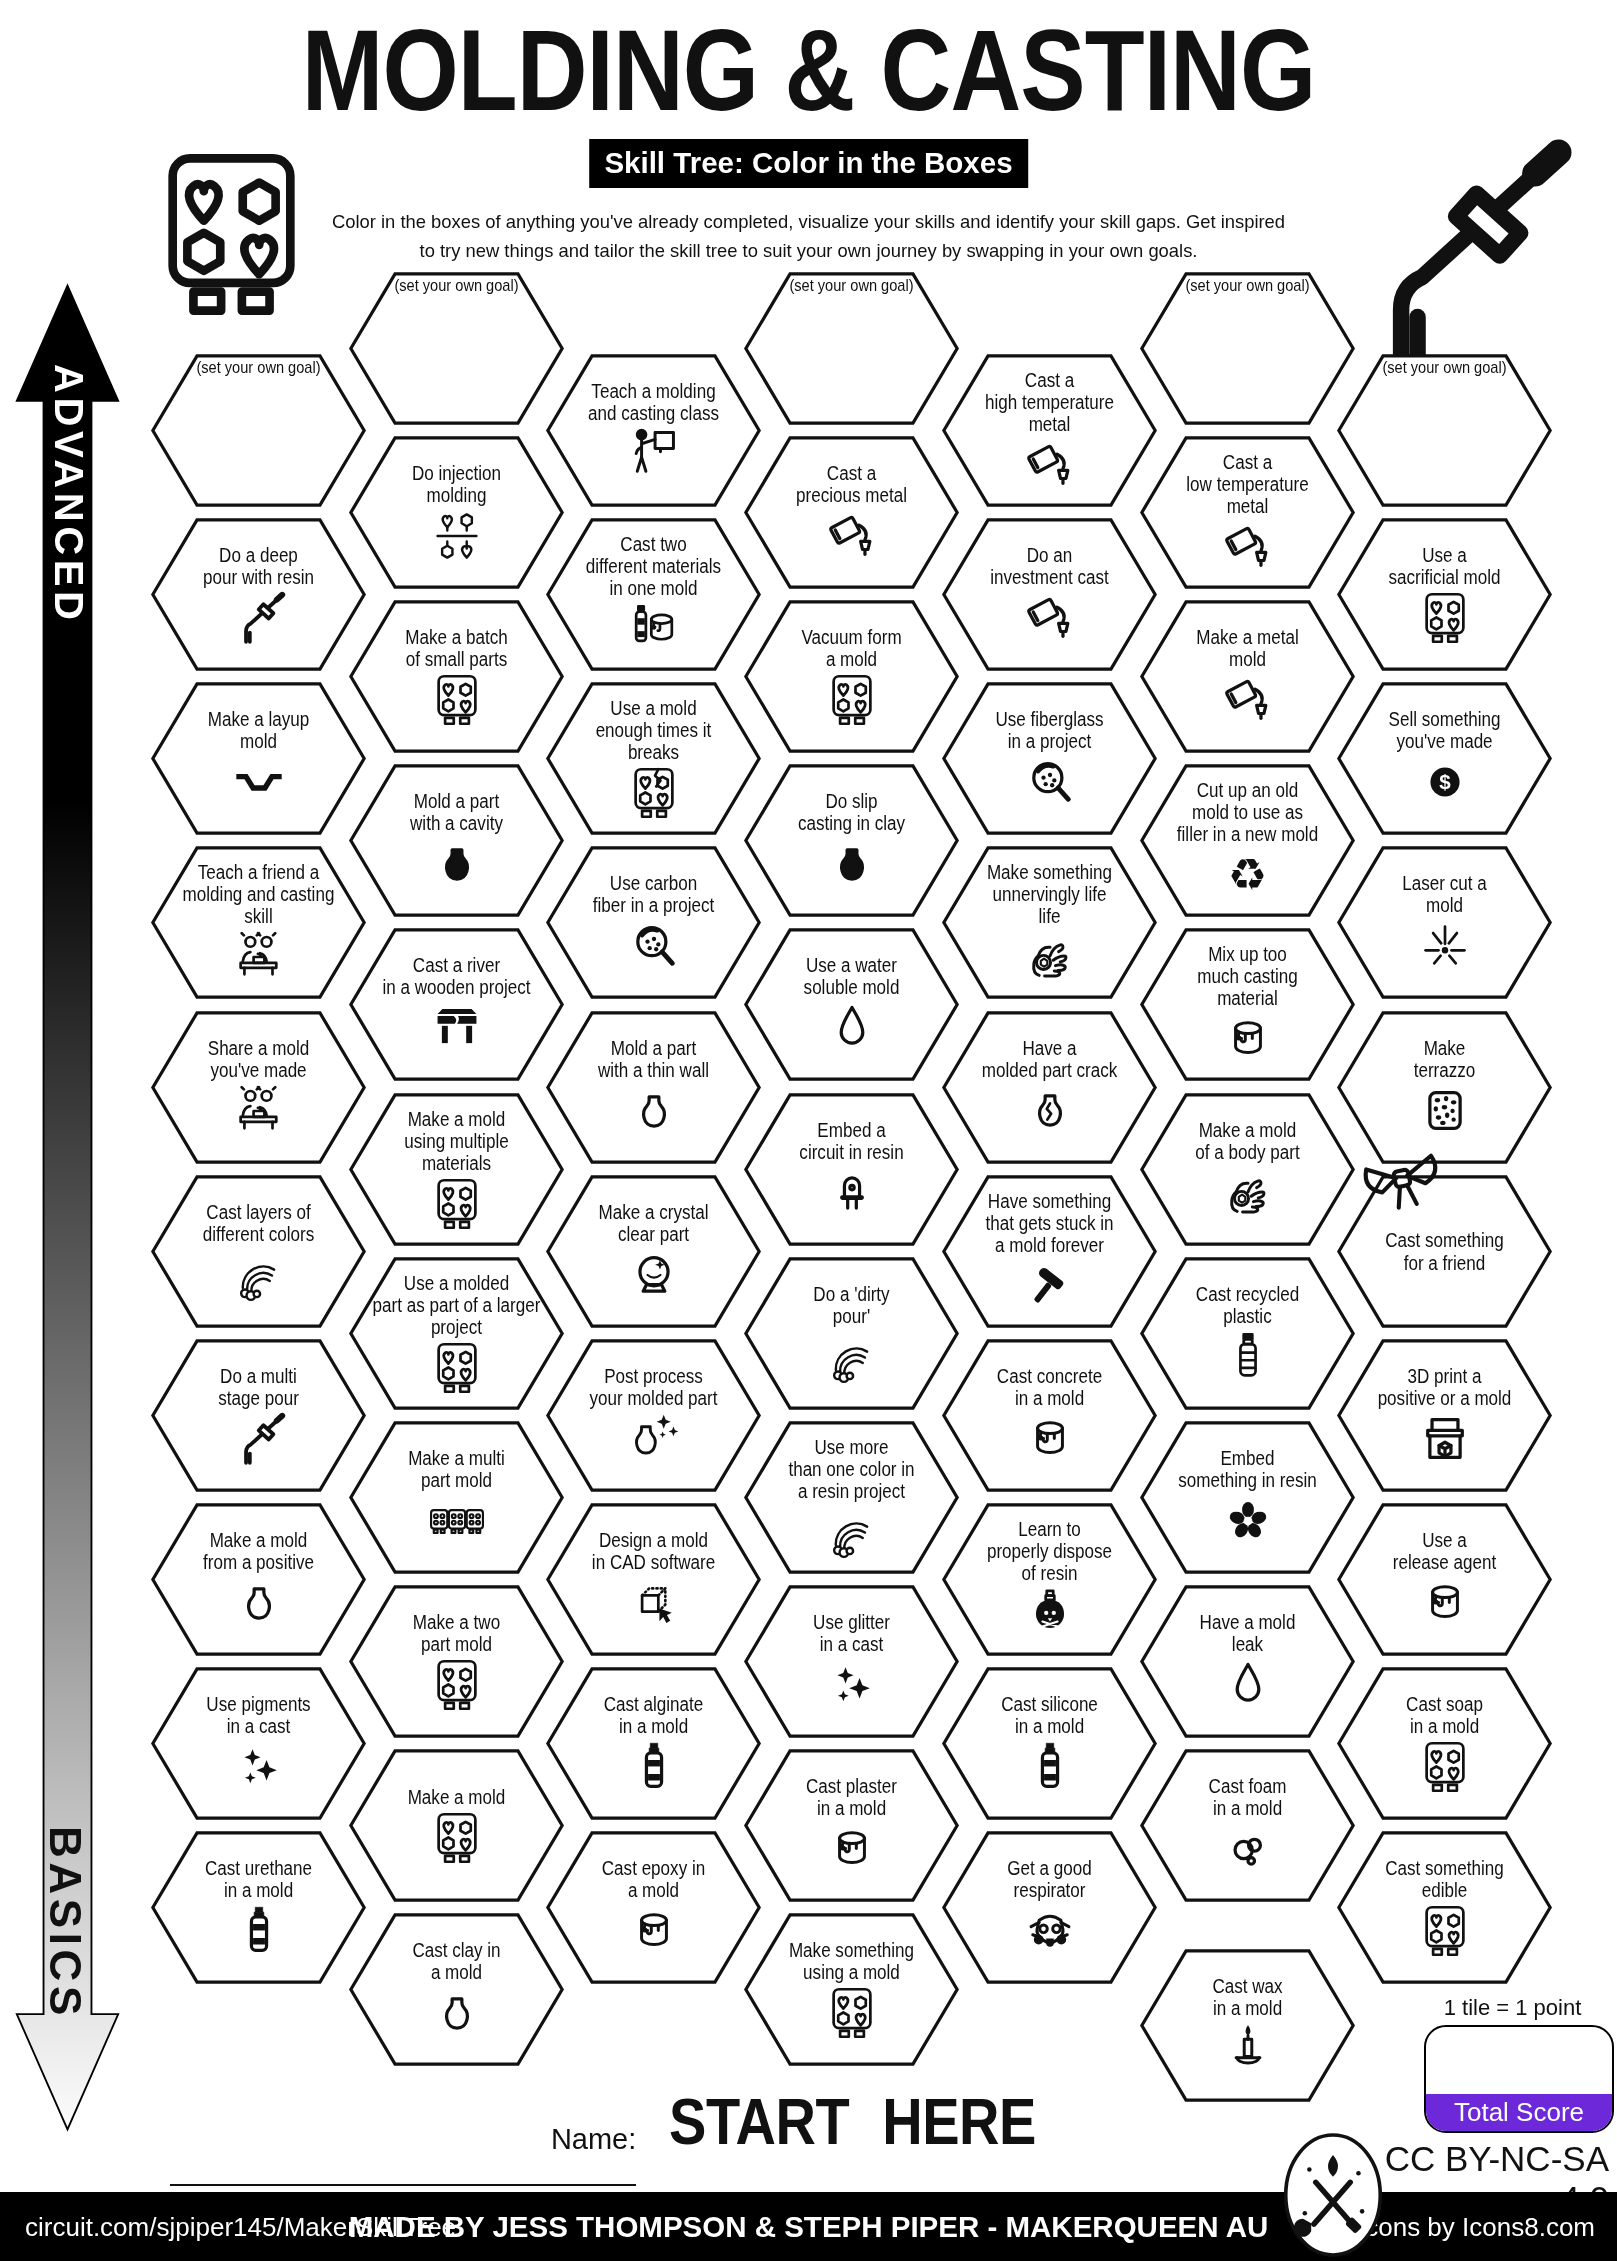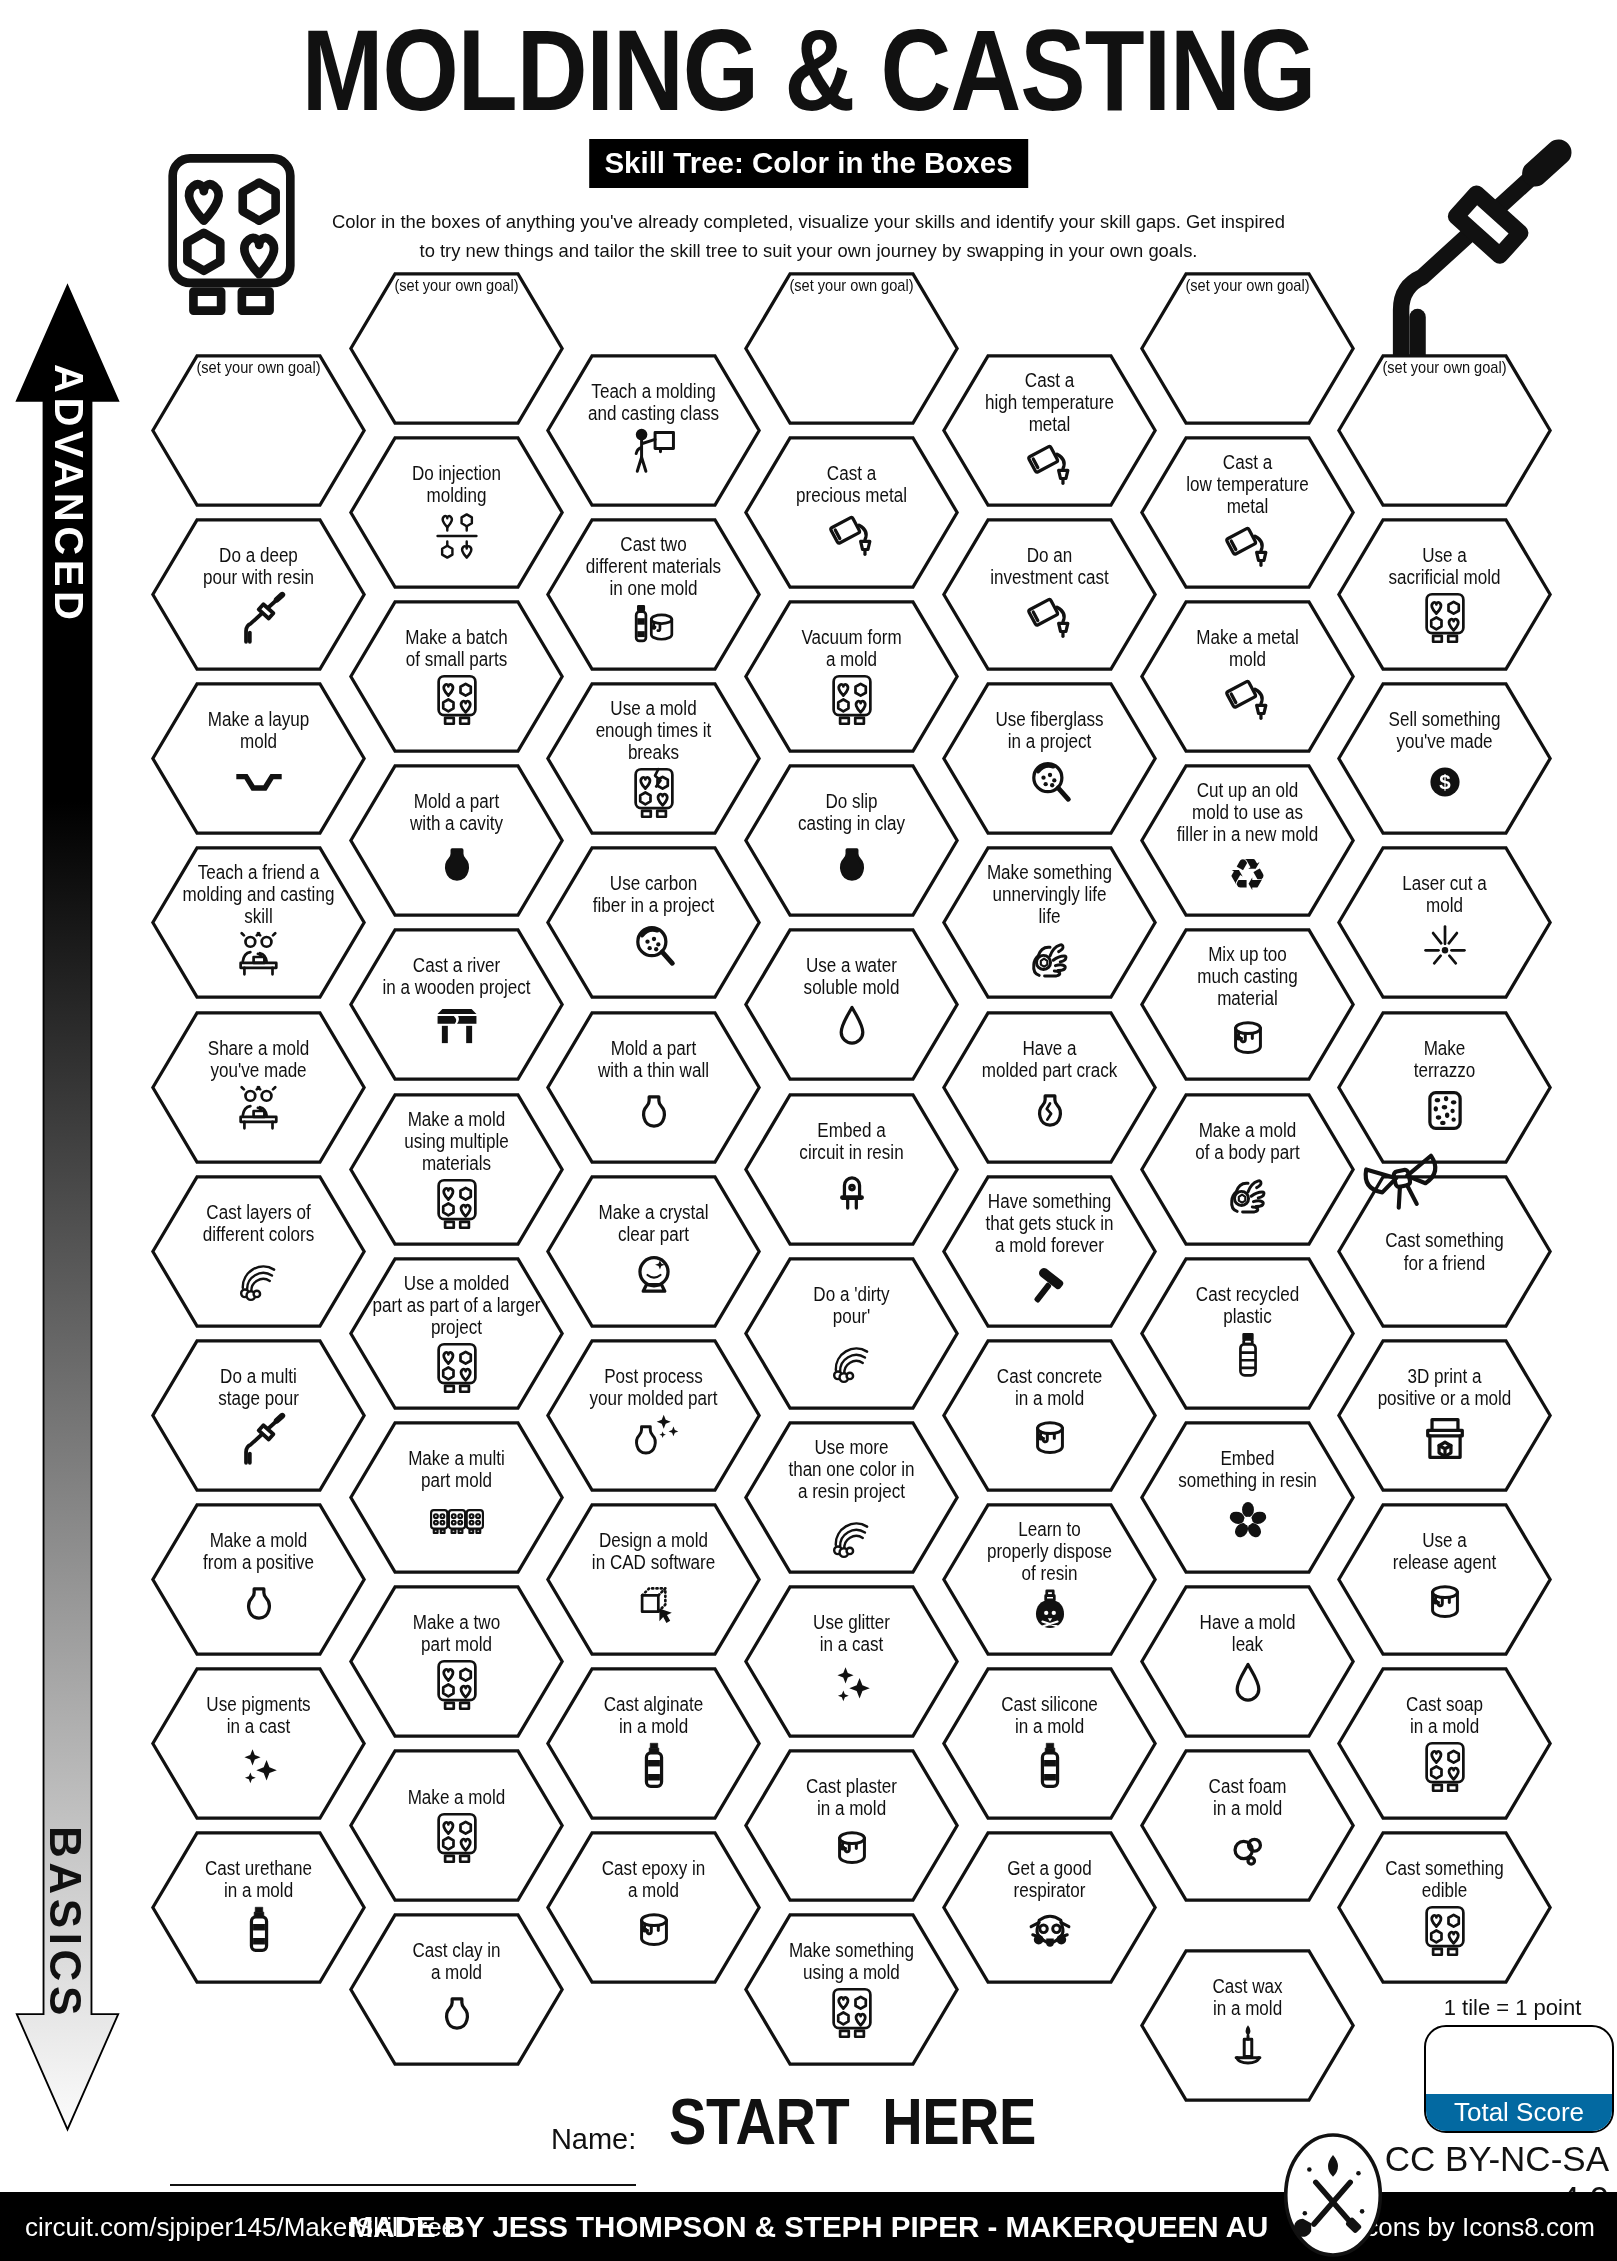--- a/index.html
+++ b/index.html
@@ -43,21 +43,21 @@
   .start-here .road{width:83px;height:83px;}
   .start-here .road svg{width:100%;height:100%;}
   .name-row{position:absolute;left:162px;top:2123px;display:flex;align-items:flex-end;flex-direction:column;}
   .name-label{font-size:29px;}
   .name-line{display:inline-block;width:466px;border-bottom:2.3px solid #111;height:28px;margin-left:8.3px;}
   .tile-note{position:absolute;left:1411px;top:1995px;width:203px;text-align:center;font-size:22px;}
   .score-box{position:absolute;left:1424px;top:2025px;width:186px;height:104px;
              border:2.3px solid #000;border-radius:22px;overflow:hidden;background:#fff;
              display:flex;flex-direction:column;}
   .score-space{flex:1;}
-  .score-band{height:37px;background:#0369a1;color:#fff;display:flex;align-items:center;
+  .score-band{height:37px;background:#6d28d9;color:#fff;display:flex;align-items:center;
               justify-content:center;font-size:26px;}
   .license{position:absolute;left:1383px;top:2139px;width:226px;text-align:right;font-size:35px;}
   .badge{position:absolute;left:1283px;top:2131px;width:100px;height:128px;z-index:3;}
   .badge svg{width:100%;height:100%;}
   .footer{position:absolute;left:0;top:2192px;width:100%;height:69px;background:#000;color:#fff;}
   .footer .f-left{position:absolute;left:25px;top:50%;transform:translateY(-50%);font-size:26px;}
   .footer .f-center{position:absolute;left:50%;top:50%;transform:translate(-50%,-50%);
                     font-size:29.5px;font-weight:600;white-space:nowrap;}
   .footer .f-right{position:absolute;right:22px;top:50%;transform:translateY(-50%);font-size:26px;}
   .glyph{font-size:44px;line-height:1;color:#111;}

